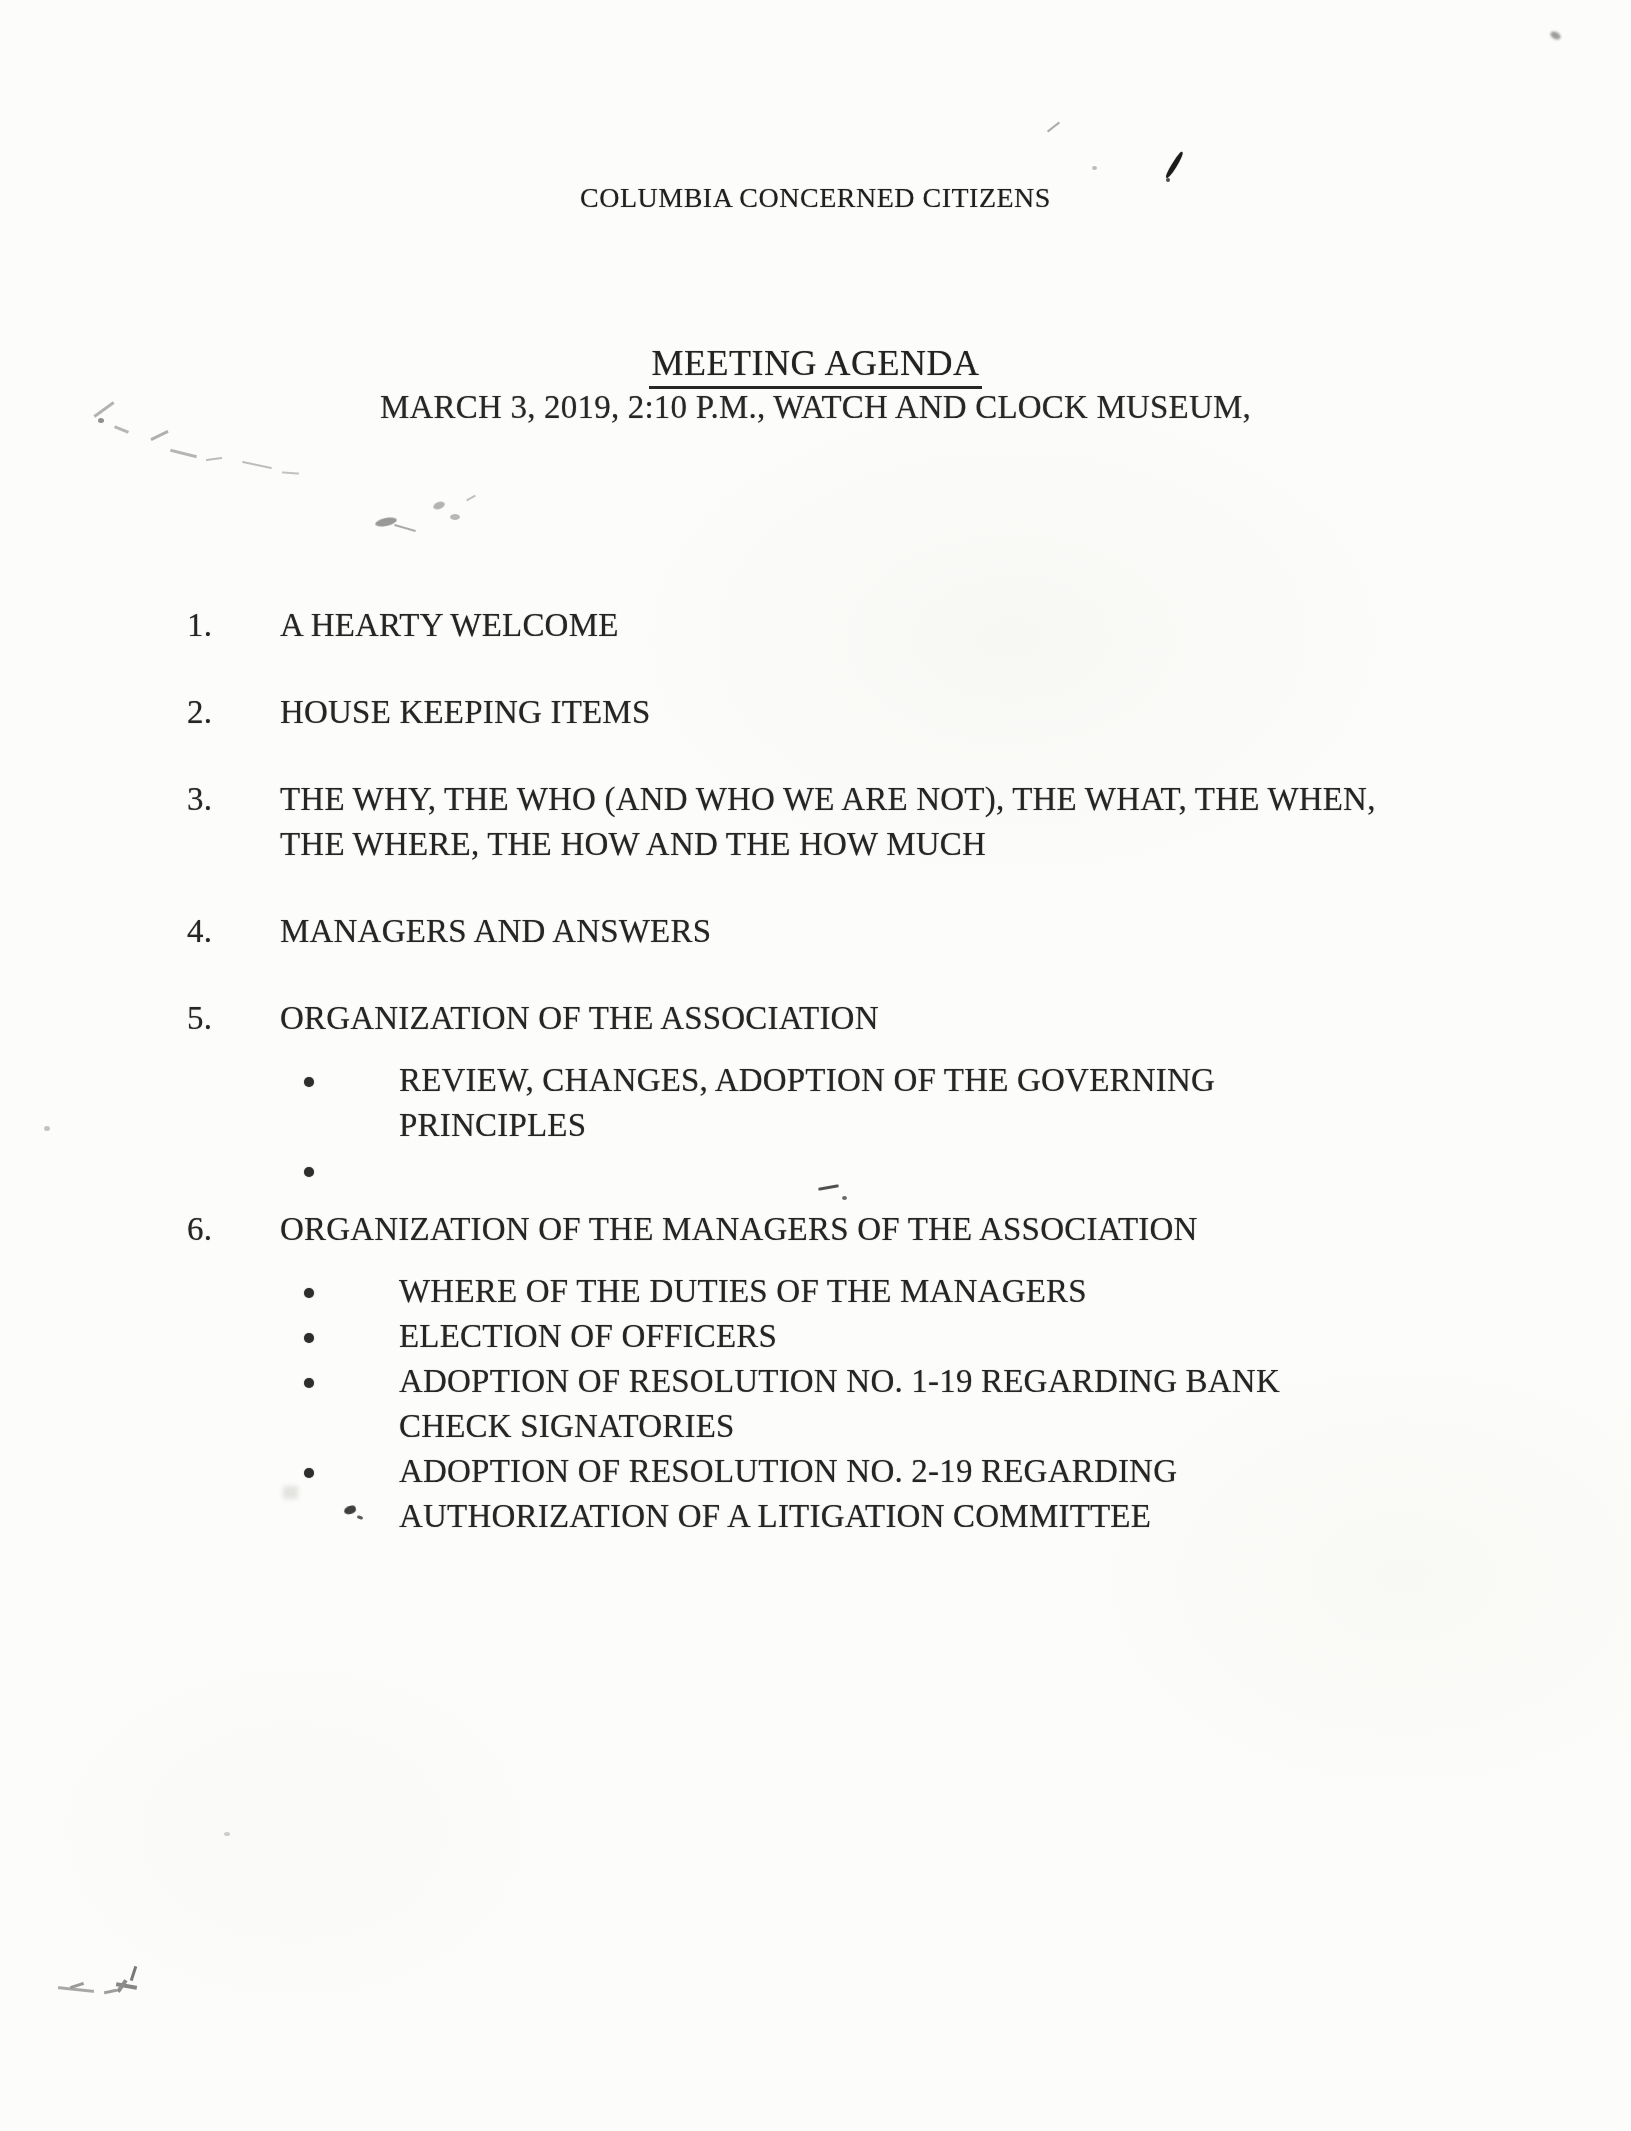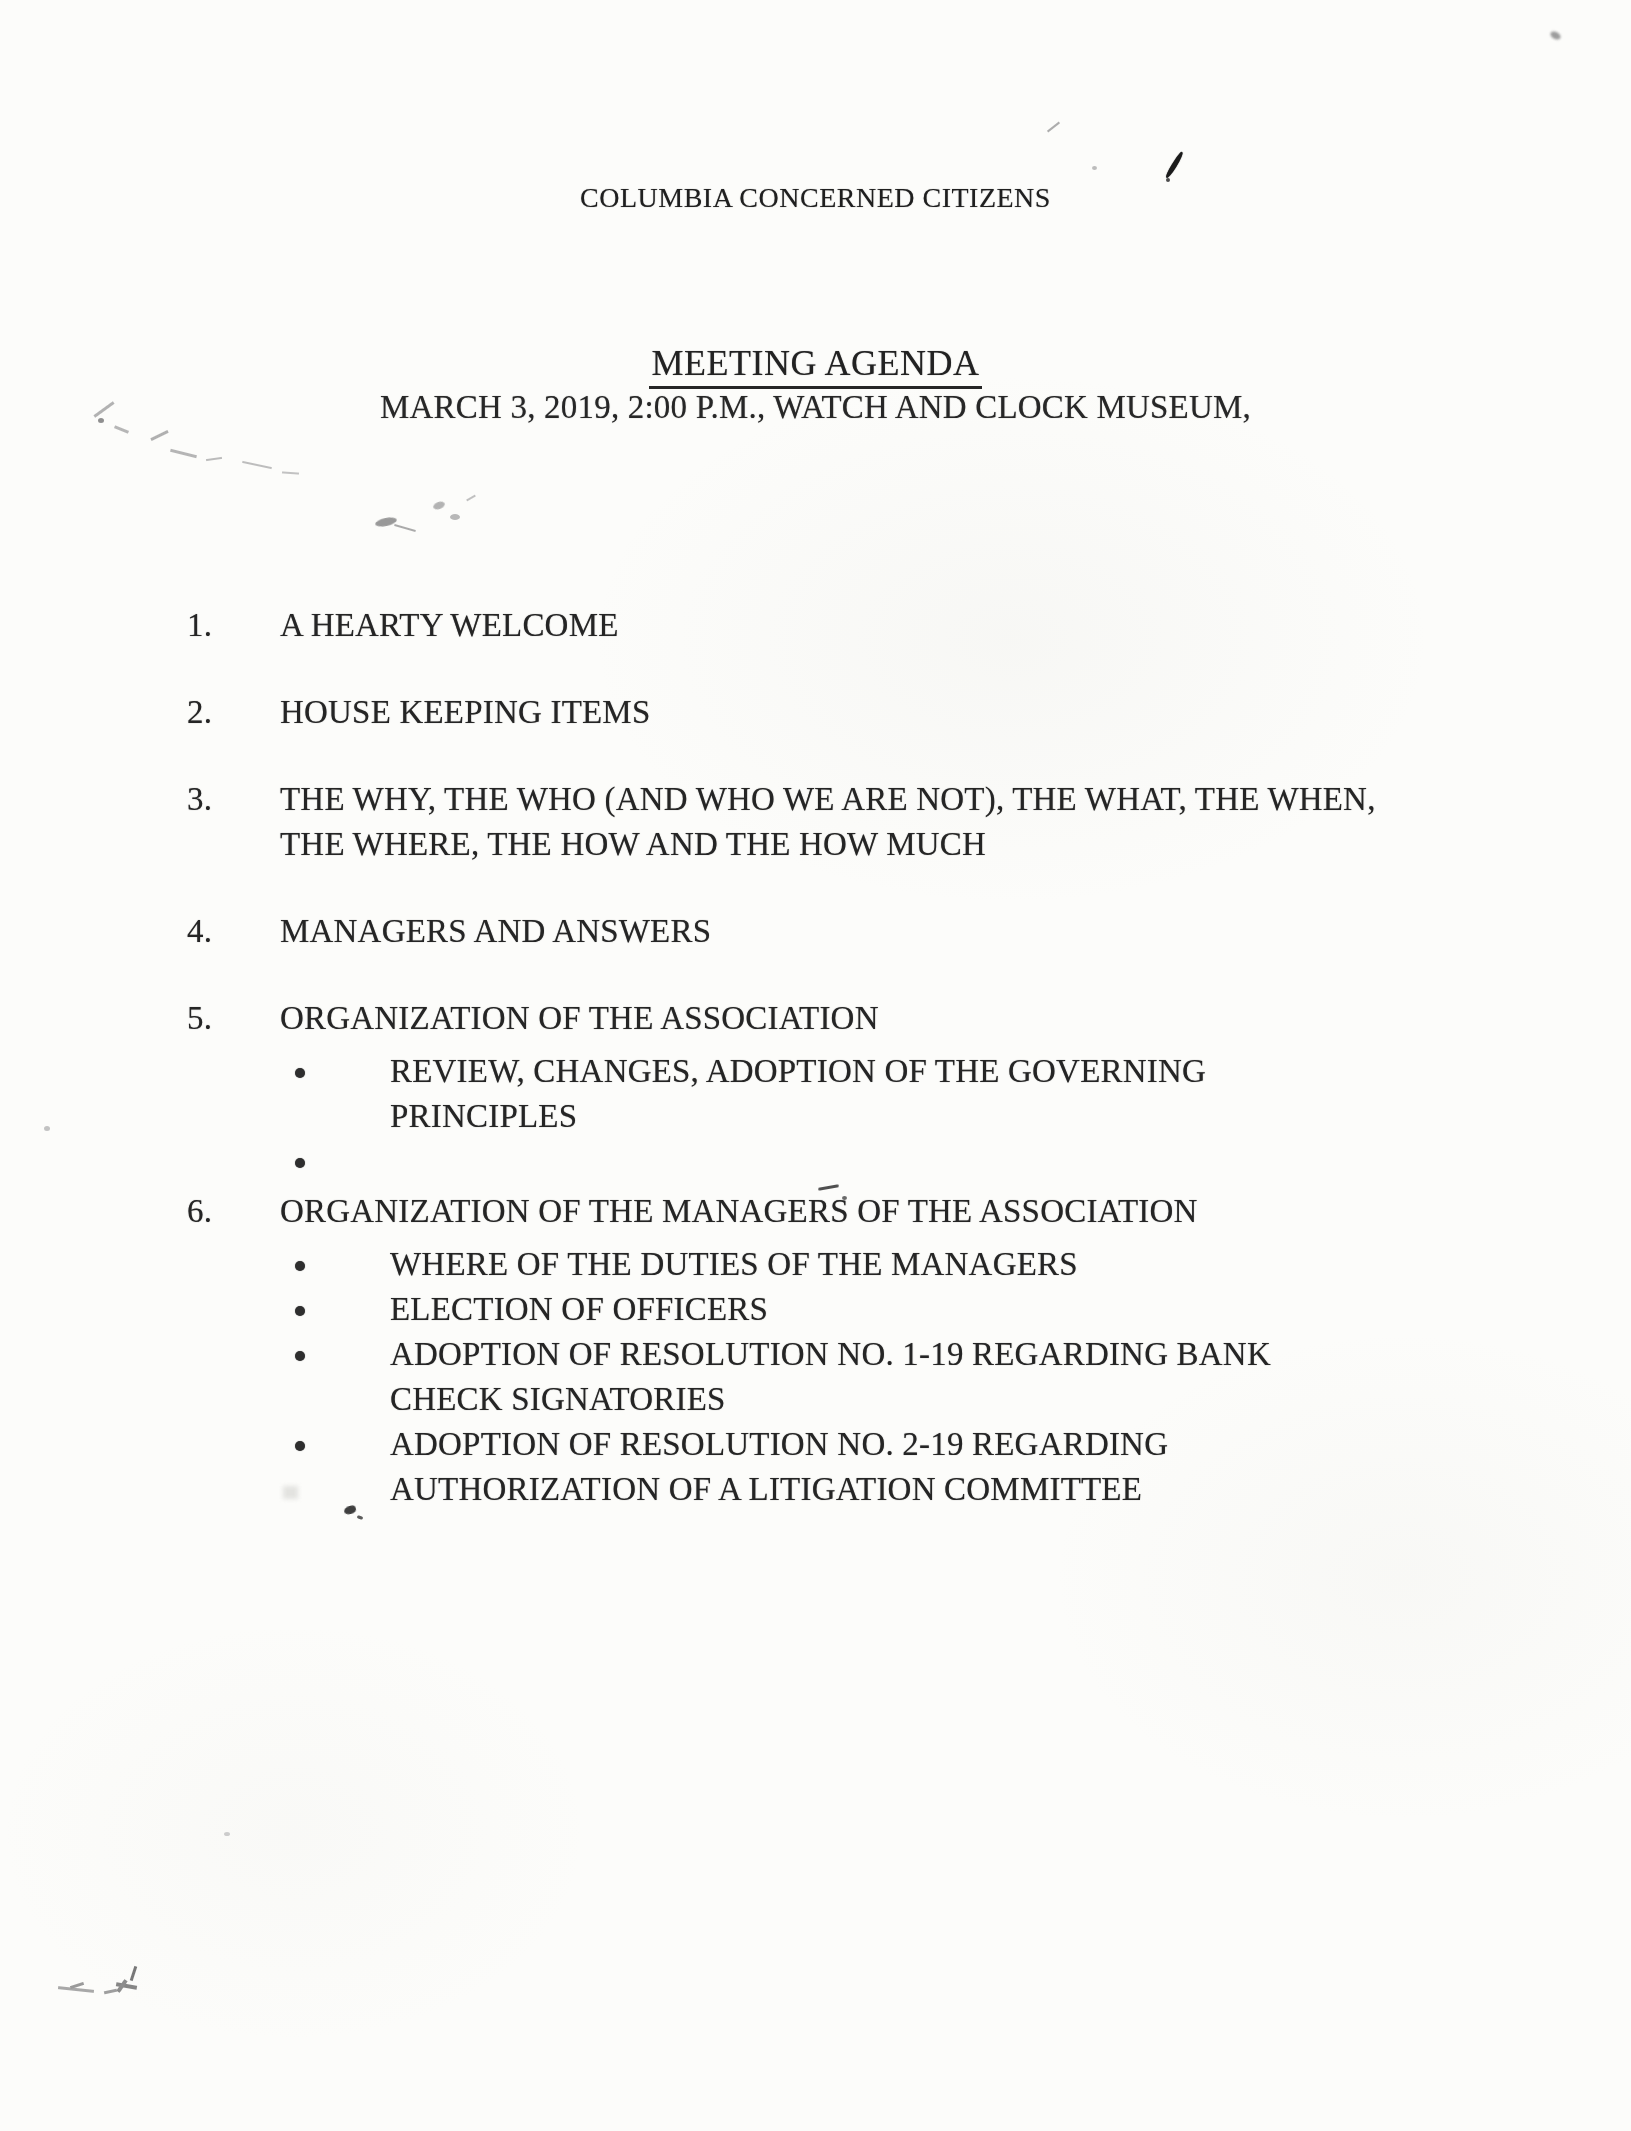--- a/index.html
+++ b/index.html
@@ -41,21 +41,21 @@
   
   .agenda-list{
     position:absolute; top:603px; left:187px; width:1270px;
     list-style:none; margin:0; padding:0;
     font-size:33px; line-height:45px; letter-spacing:0.2px;
   }
   .agenda-item{ display:flex; margin-bottom:42px; }
   .agenda-item .num{ flex:0 0 93px; }
   .agenda-item .item-body{ flex:1; }
   .item-text{ max-width:1160px; }
-  .sub{ list-style:none; margin:8px; padding:0;font-family:Liberation Serif, serif; }
+  .sub{ list-style:none; margin:17px; padding:0;font-family:Liberation Serif, serif; }
   .sub li{ position:relative; padding-left:102px; }
   .sub .dot{
     position:absolute; left:7px; top:19px;
     width:10px; height:10px; border-radius:50%;
     background:#2e2e2e; box-shadow:0 0 1px rgba(40,40,40,.6);
   }
   .btext{ display:block; max-width:1000px; }
 
   
   .artifact{ position:absolute; pointer-events:none; }
@@ -106,21 +106,21 @@
 
 <div class="page">
 
   <h1 class="doc-title ink">COLUMBIA CONCERNED CITIZENS</h1>
 
   <div class="agenda-heading-wrap">
     <h2 class="agenda-heading ink">MEETING AGENDA</h2>
   </div>
 
   <div class="date-block">
-    <div class="ink">MARCH 3, 2019, 2:00 P.M., WATCH AND CLOCK MUSEUM,</div>
+    <div class="ink">MARCH 3, 2019, 2:10 P.M., WATCH AND CLOCK MUSEUM,</div>
   </div>
 
   <ol class="agenda-list">
 
     <li class="agenda-item">
       <span class="num ink">1.</span>
       <div class="item-body">
         <div class="item-text ink">A HEARTY WELCOME</div>
       </div>
     </li>

